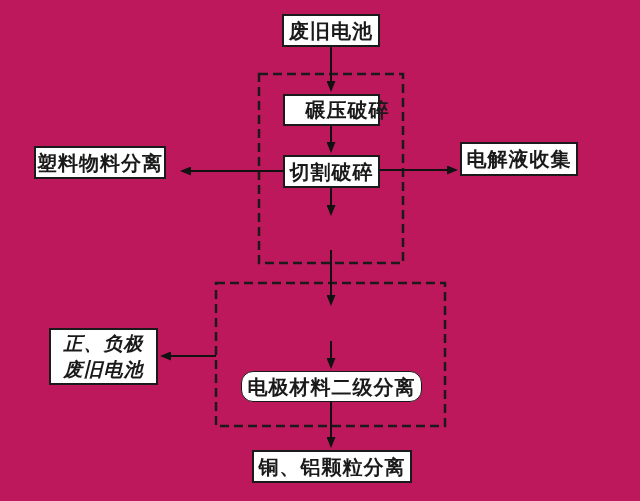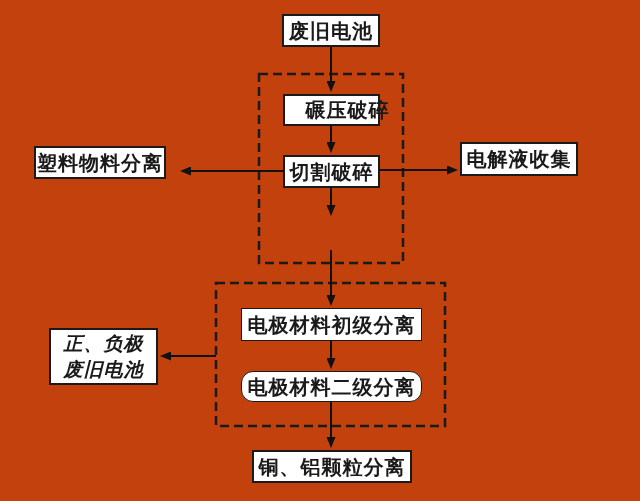--- a/index.html
+++ b/index.html
@@ -1,20 +1,20 @@
 <!DOCTYPE html>
 <html><head>
 <meta charset="utf-8">
 <style>
   html, body { margin: 0; padding: 0; background: #ffffff; }
   #canvas {
     position: relative;
     width: 640px;
     height: 501px;
-    background: #c2410c;
+    background: #be185d;
     font-family: "Liberation Sans", sans-serif;
     overflow: hidden;
   }
   #connectors {
     position: absolute;
     left: 0; top: 0;
     width: 640px; height: 501px;
   }
   .node {
     position: absolute;
@@ -83,21 +83,20 @@
 
   <div id="n-roll" class="node">碾压破碎</div>
 
   <div id="n-cut" class="node">切割破碎</div>
 
 
   <div id="n-plastic" class="node">塑料物料分离</div>
 
   <div id="n-electrolyte" class="node">电解液收集</div>
 
-  <div id="n-primary" class="node thin">电极材料初级分离</div>
 
   <div id="n-secondary" class="node thin">电极材料二级分离</div>
 
   <div id="n-electrode" class="node two-line">
     <span>正、负极</span>
     <span>废旧电池</span>
   </div>
 
   <div id="n-copper" class="node">铜、铝颗粒分离</div>
 

